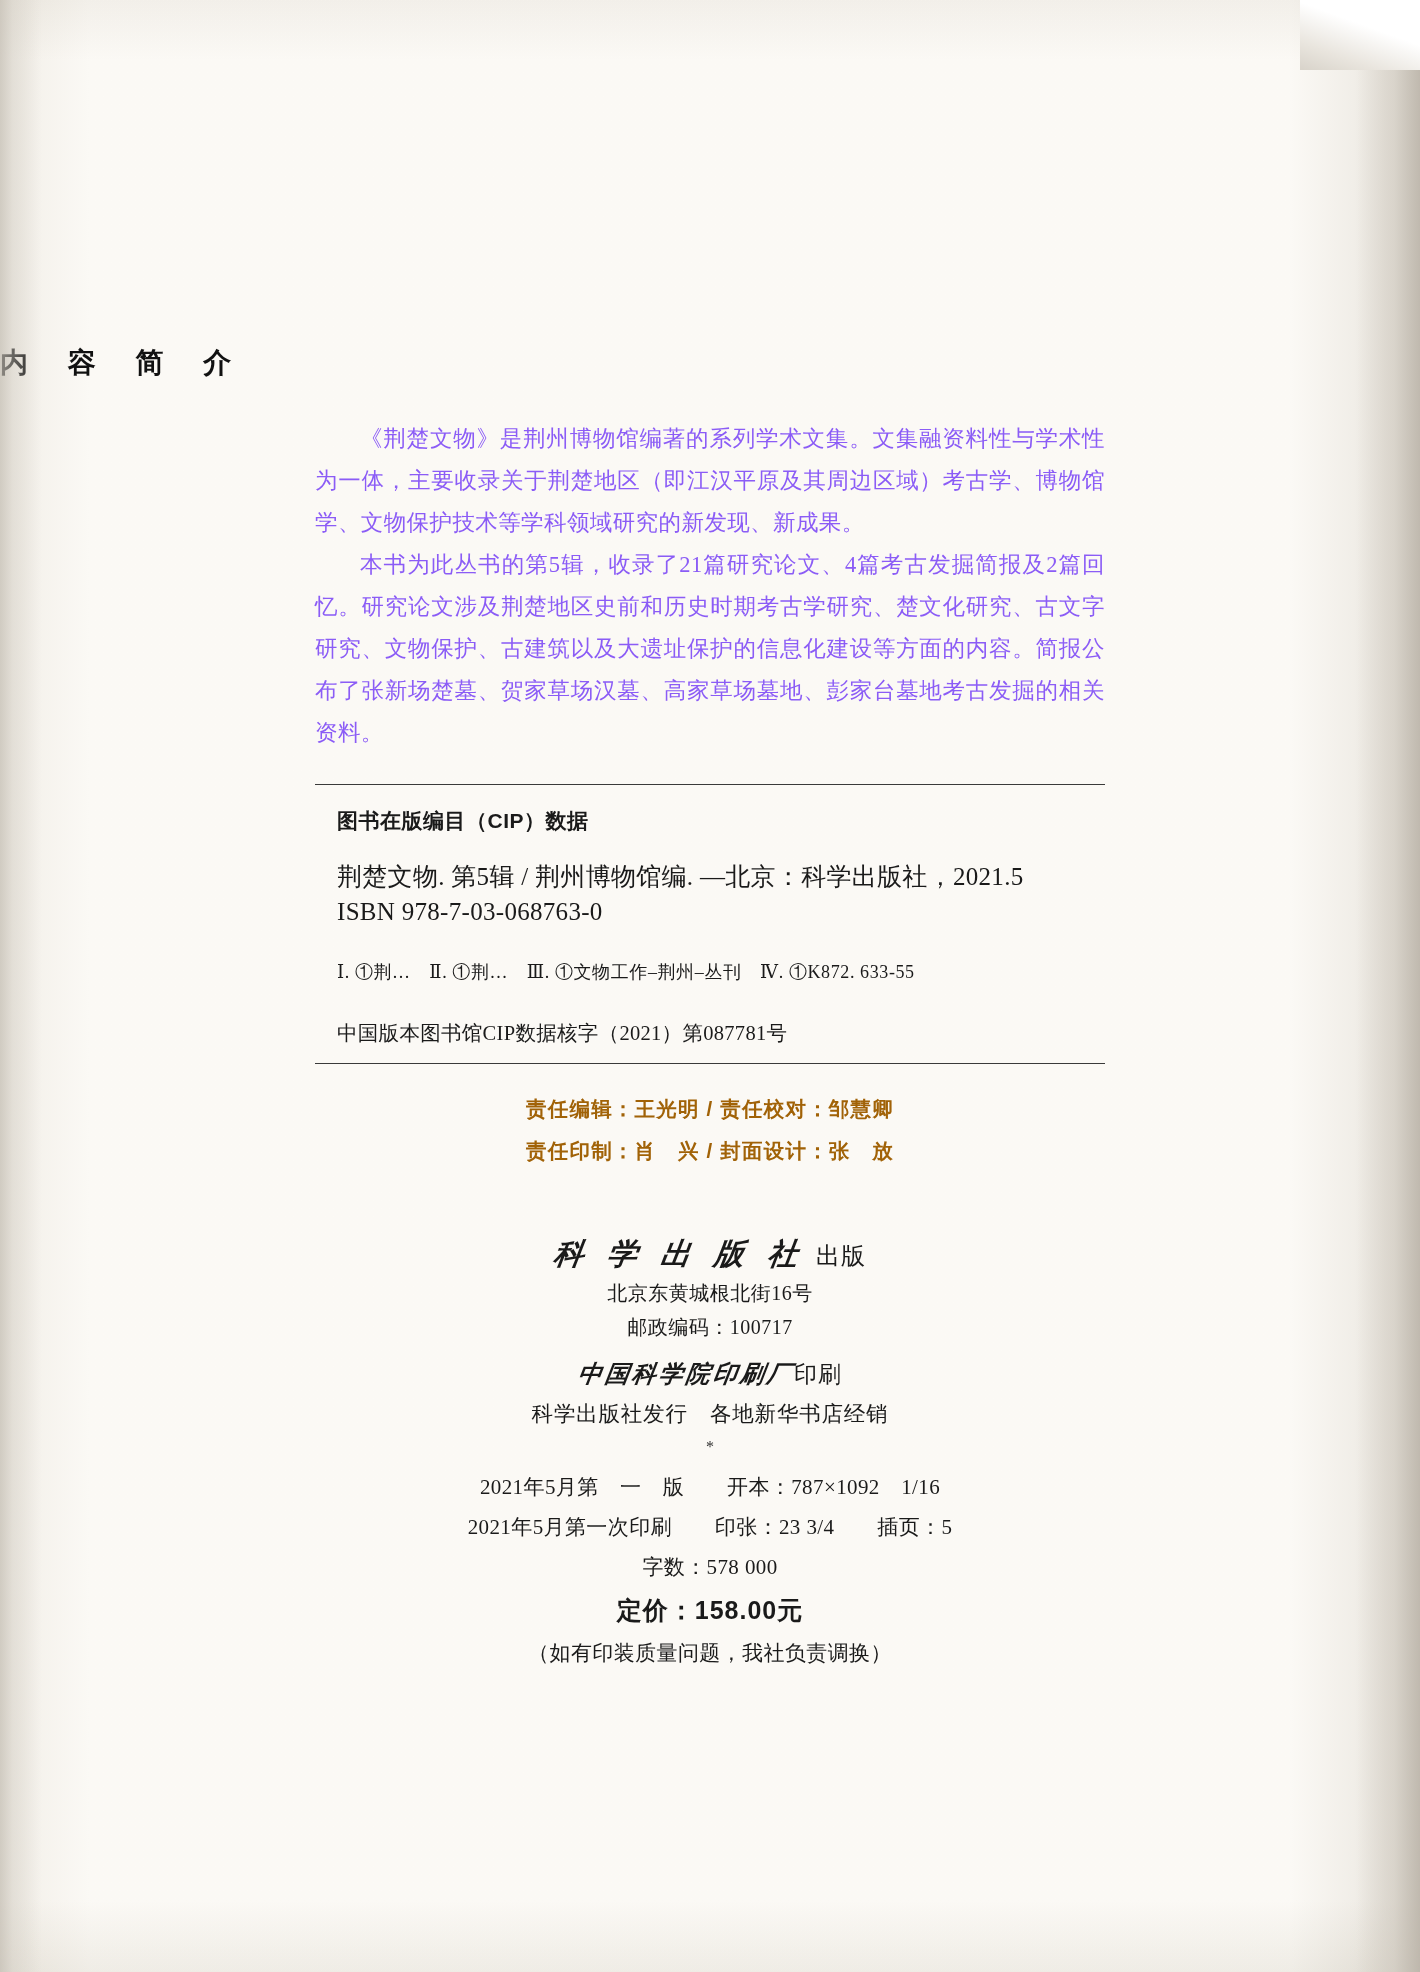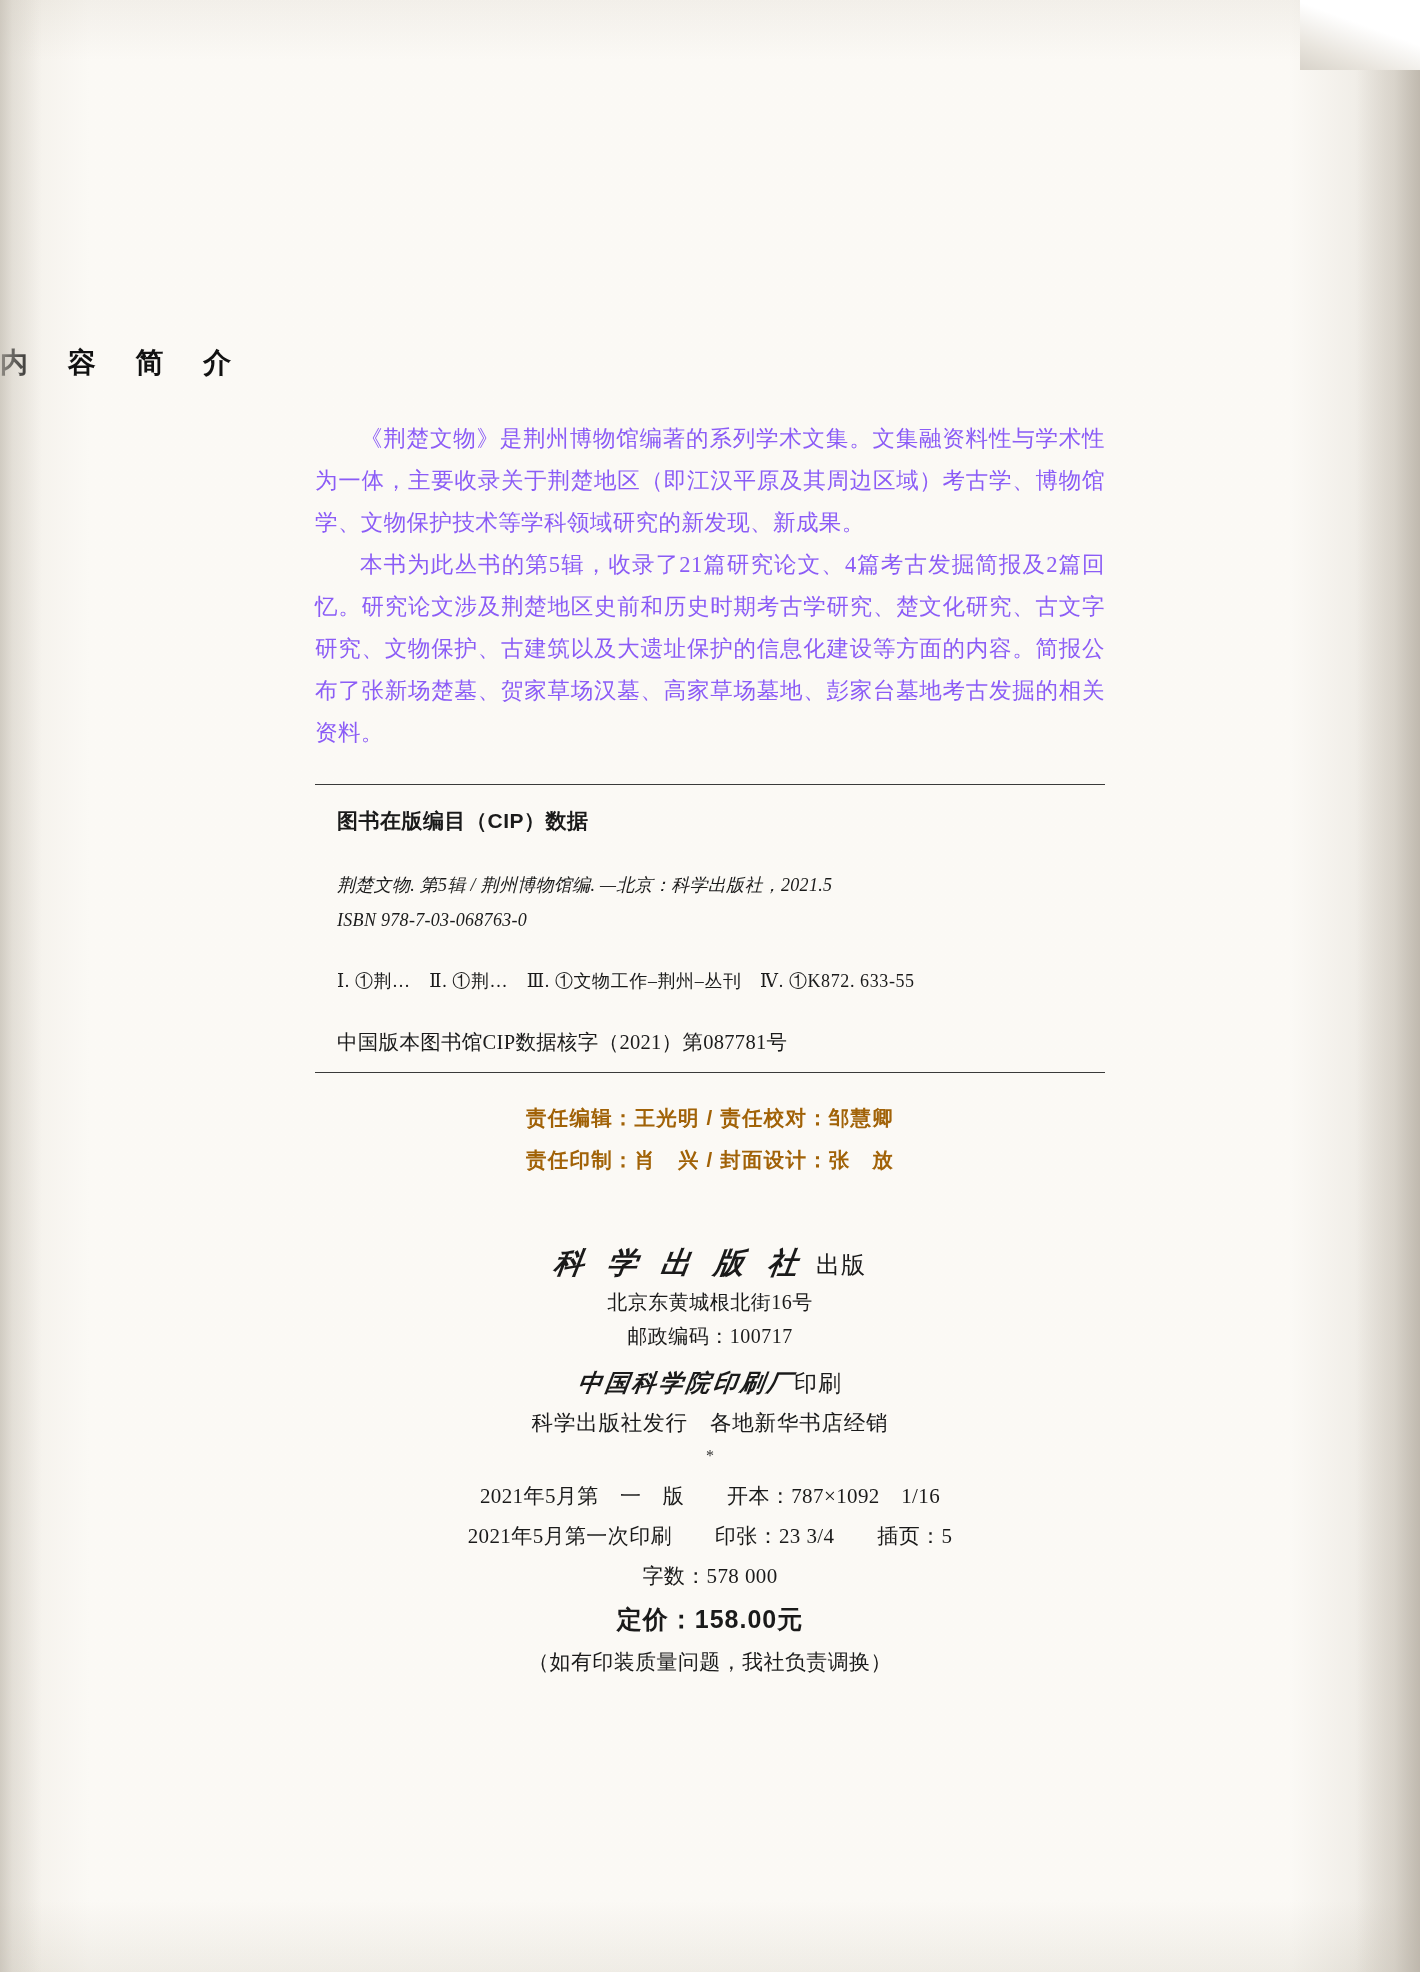--- a/index.html
+++ b/index.html
@@ -91,25 +91,24 @@
     margin: 0;
   }
   .cip-head {
     font-size: 21px;
     font-weight: bold;
     font-family: "Liberation Sans", "DejaVu Sans", sans-serif;
     margin: 22px 0 0 22px;
     letter-spacing: 0.5px;
   }
   .cip-body {
-    font-size: 18px;
+    font-size: 25px;
     line-height: 35px;
-    margin: 33px 0 0 22px;
+    margin: 24px 0 0 22px;
     letter-spacing: 0.3px;
-    font-style: italic;
   }
   .cip-line {
     white-space: pre-wrap;
   }
   .cip-class {
     font-size: 18px;
     line-height: 35px;
     margin: 26px 0 0 22px;
     letter-spacing: 0.6px;
   }

